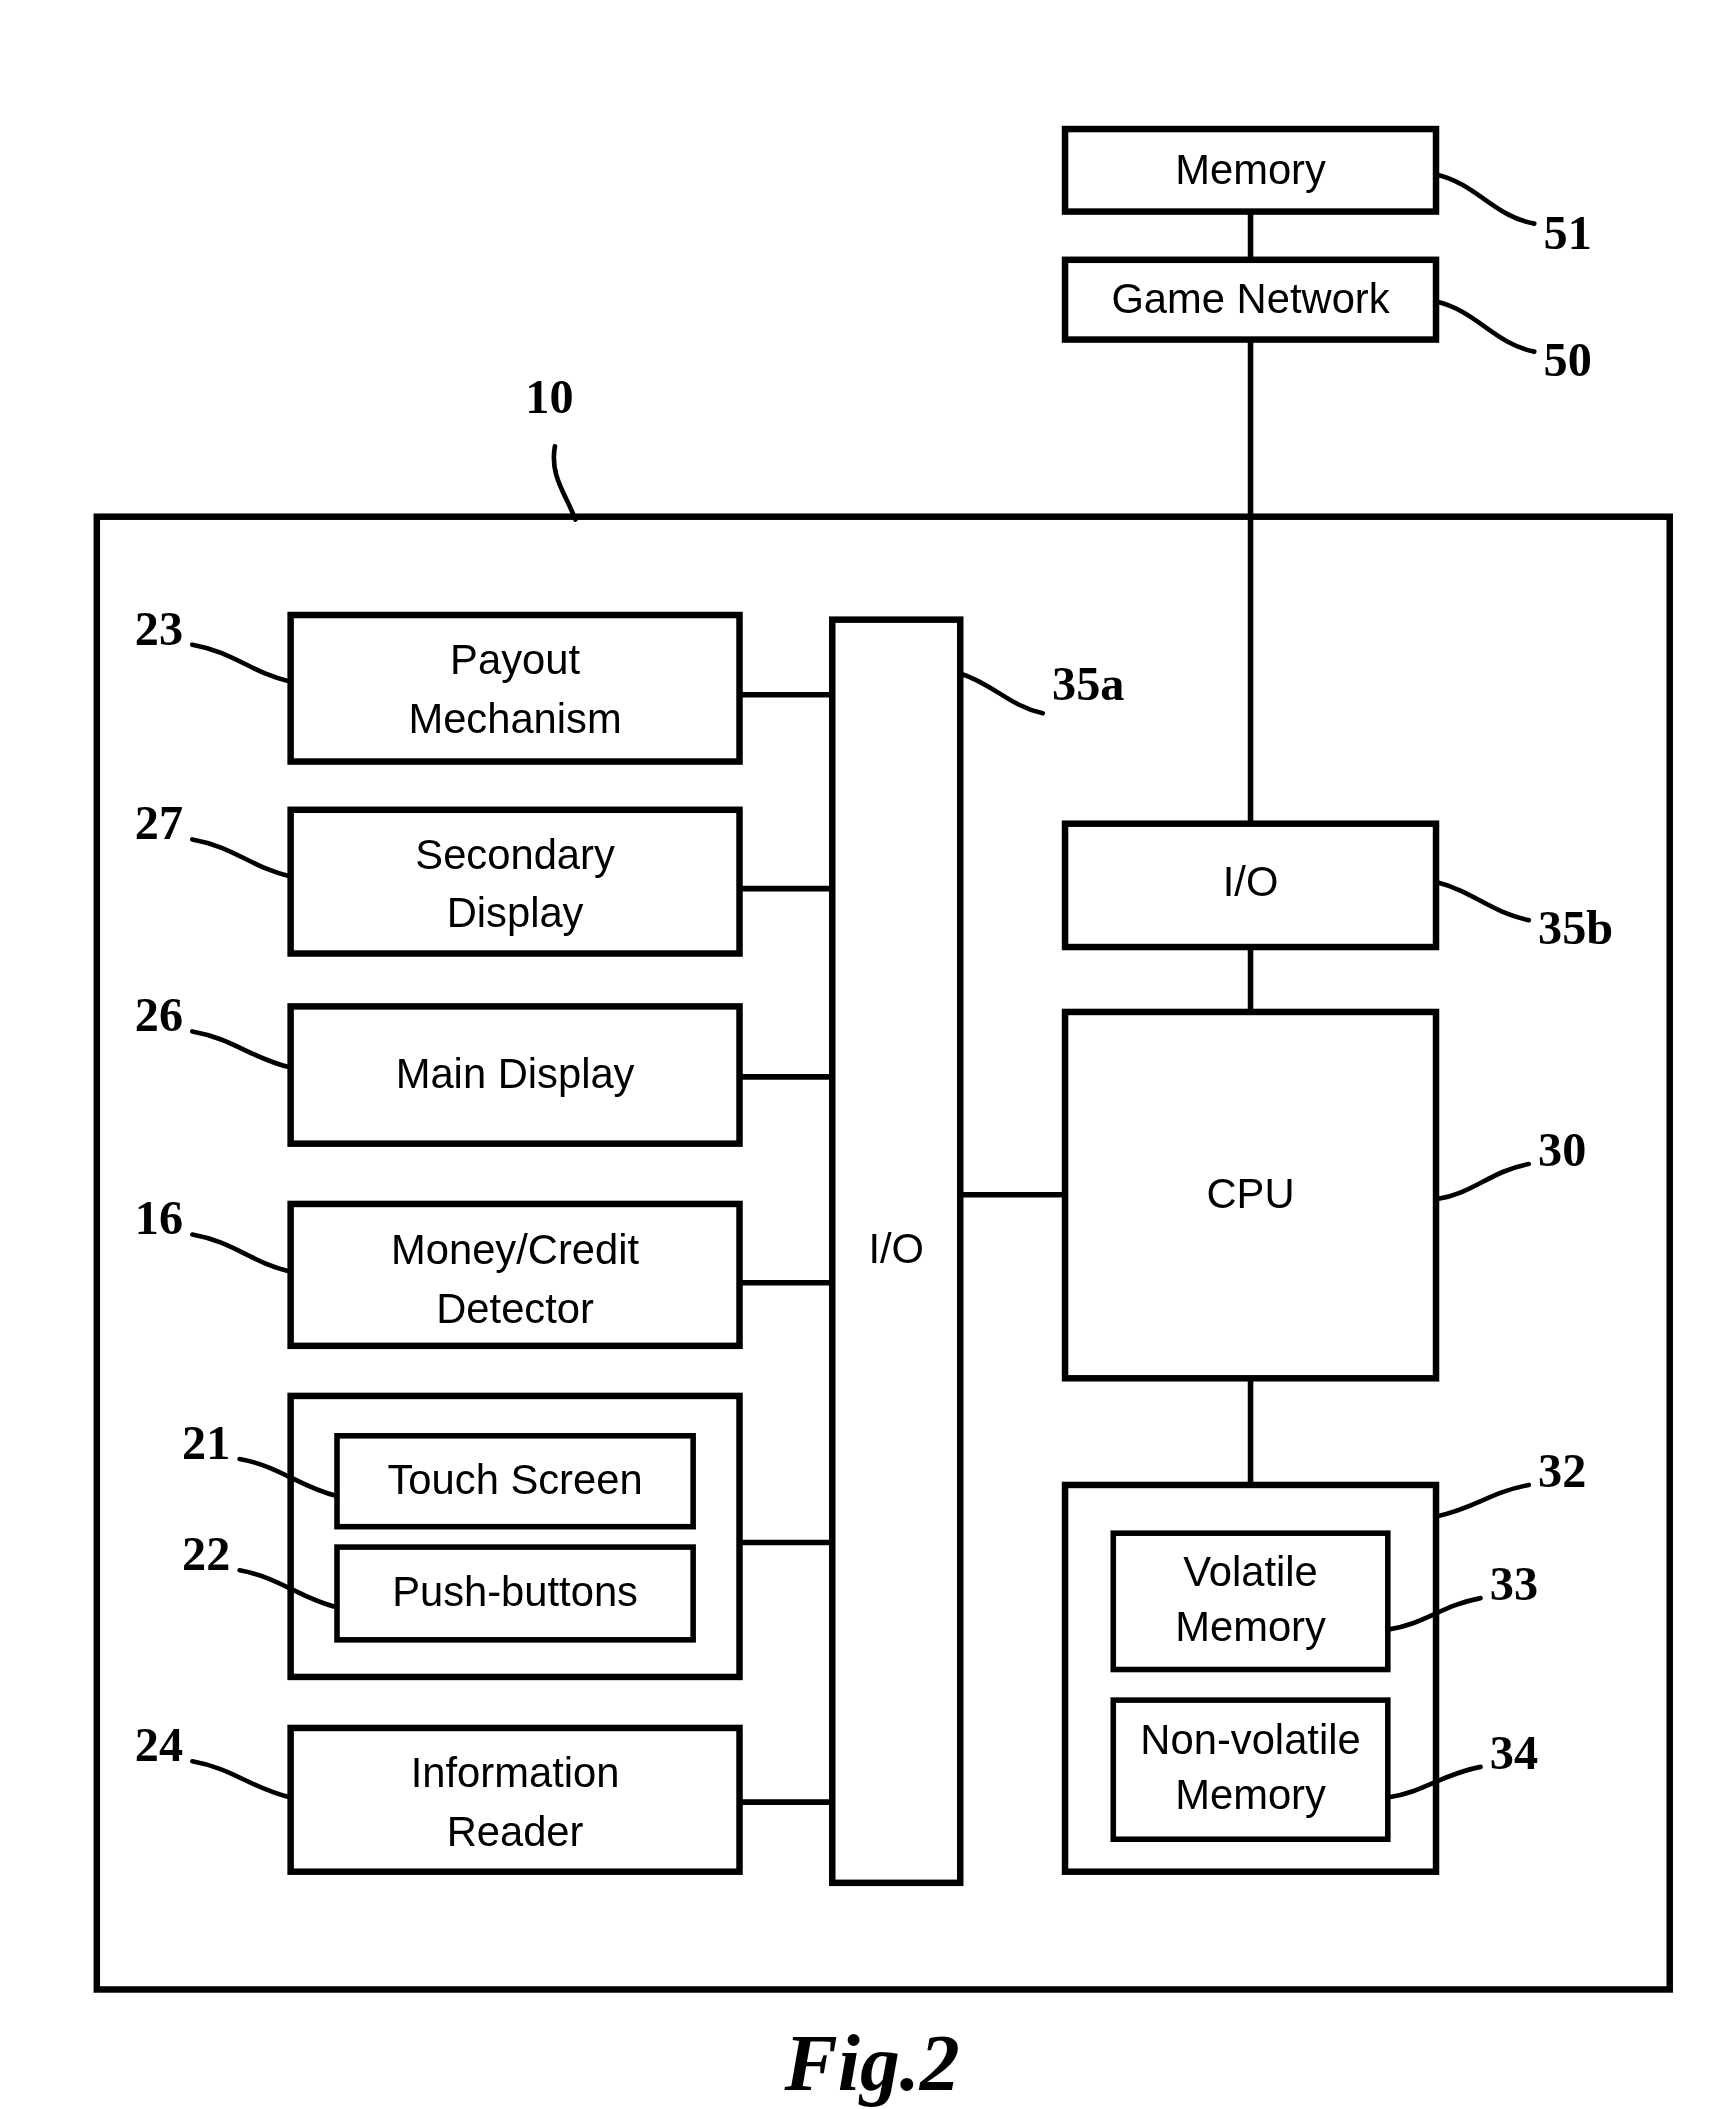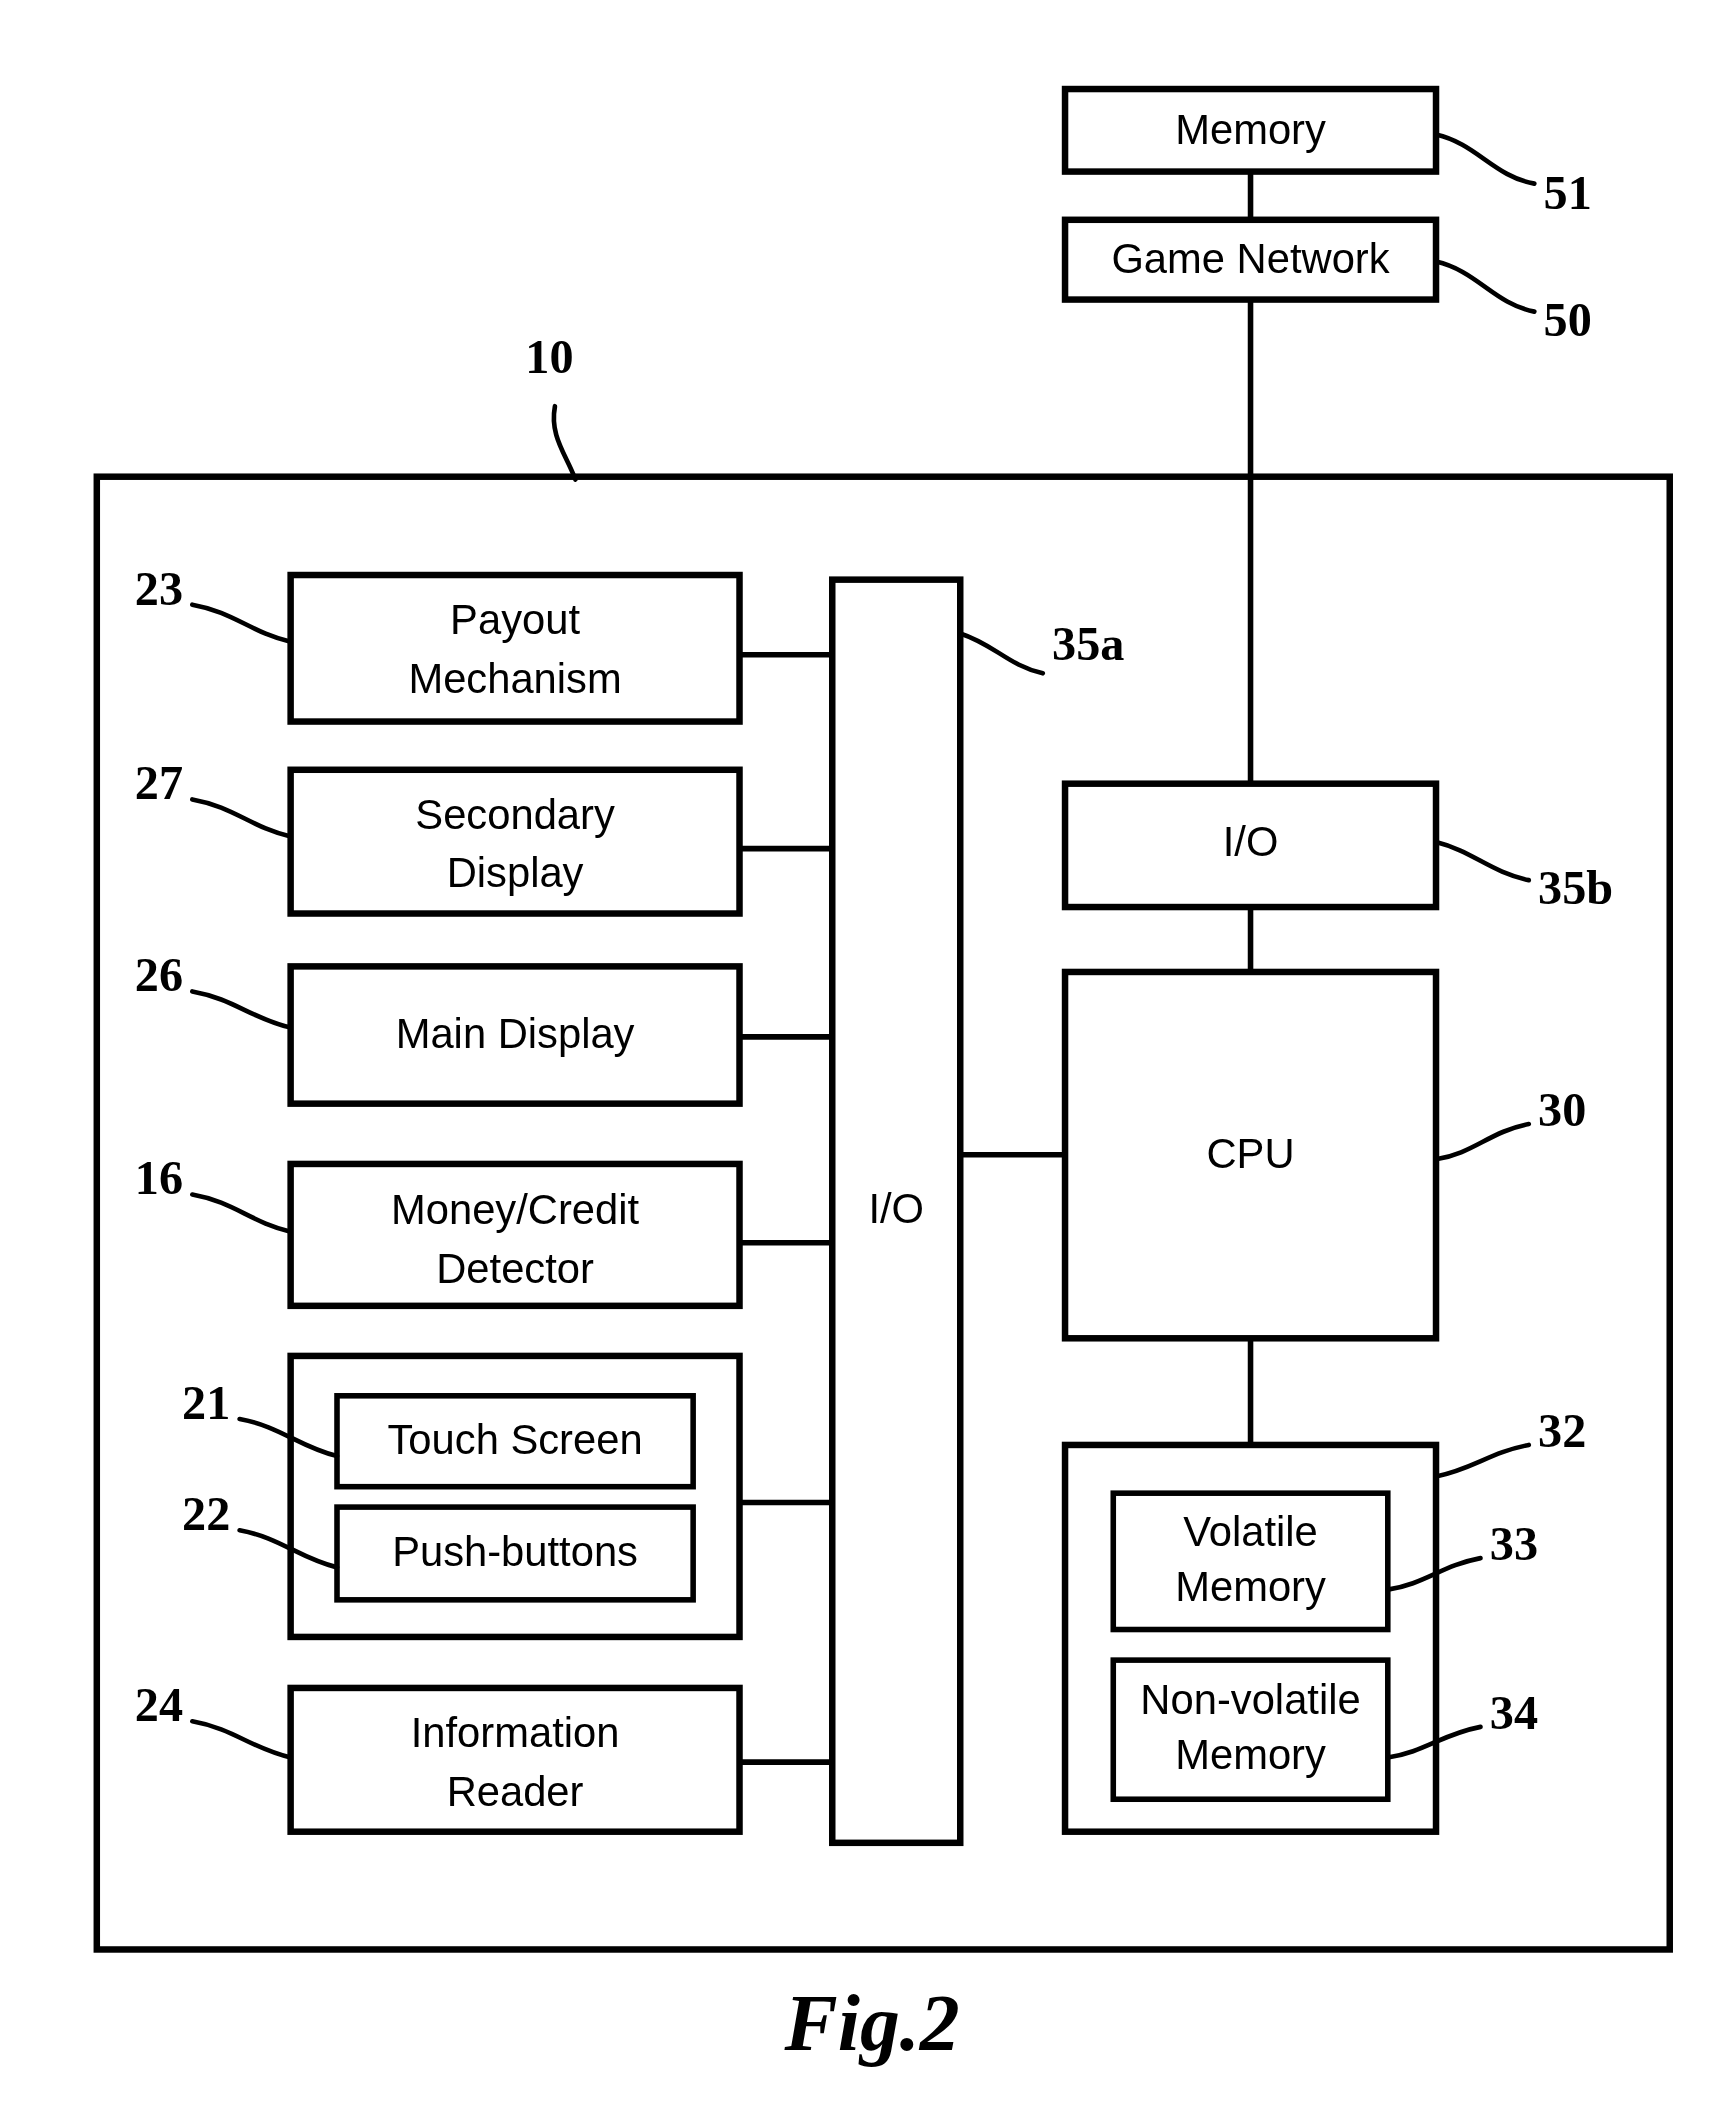--- a/index.html
+++ b/index.html
@@ -12,20 +12,21 @@
     width: 1735px;
     height: 2109px;
     overflow: hidden;
     font-family: "Liberation Sans", sans-serif;
   }
   #figure-root {
     position: relative;
     width: 1735px;
     height: 1681px;
     background: #ffffff;
+    margin-top: 40px;
   }
   svg#diagram {
     position: absolute;
     left: 0;
     top: 0;
     width: 1735px;
     height: 2109px;
     display: block;
   }
   .box-rect {

